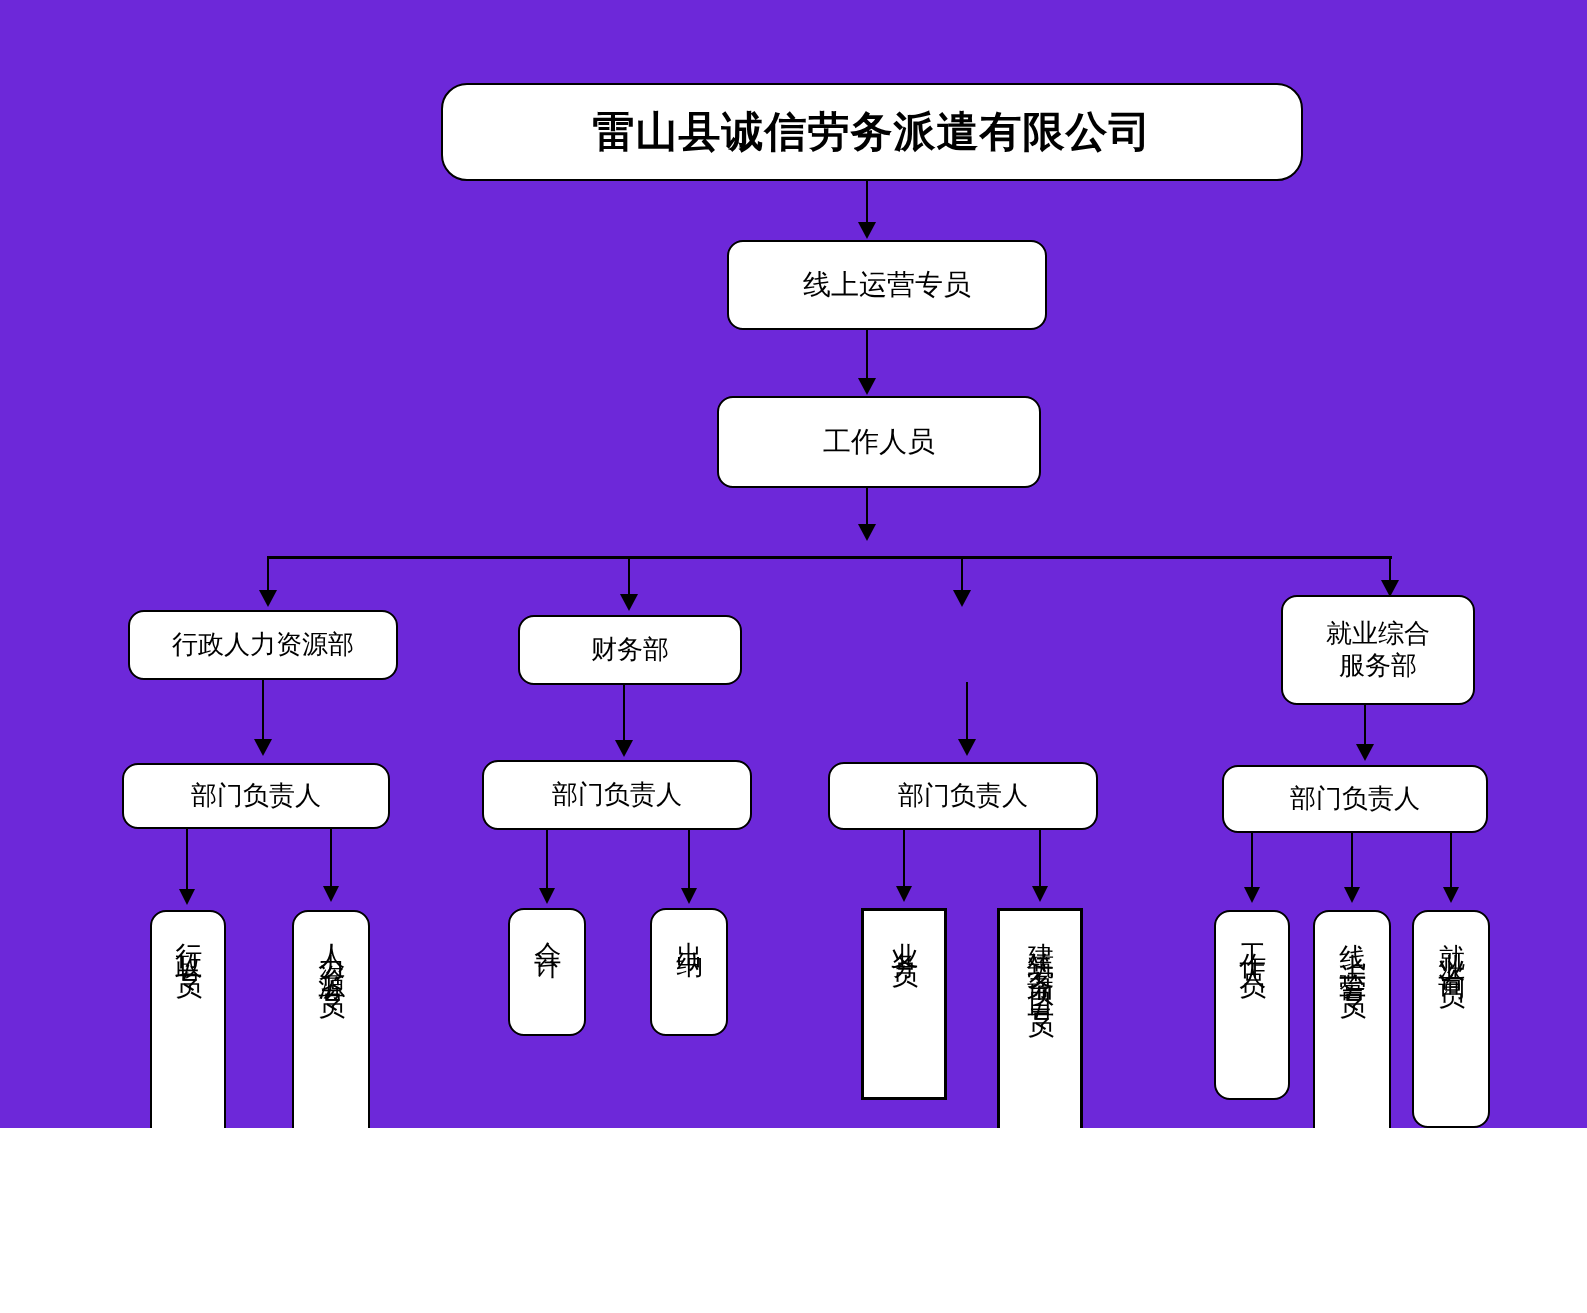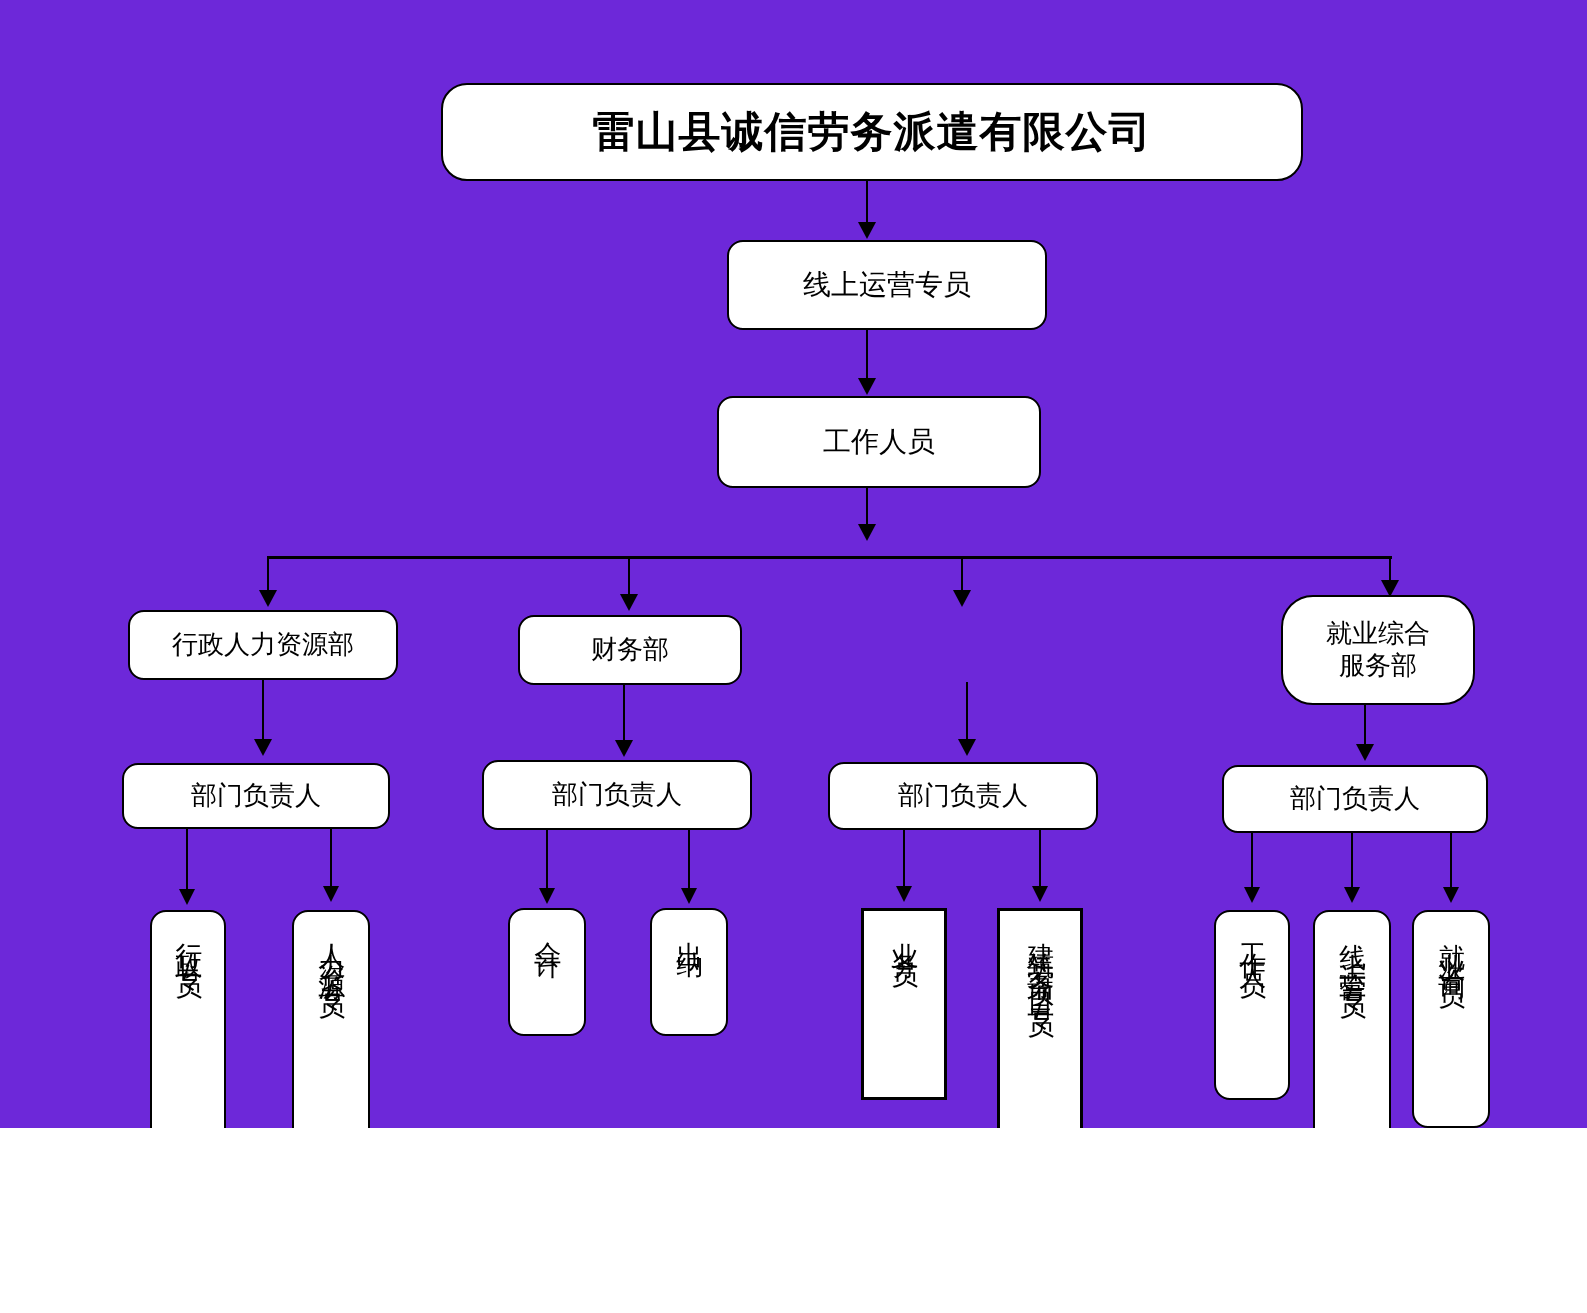--- a/index.html
+++ b/index.html
@@ -73,21 +73,21 @@
 
   <div class="node rounded dept" style="left:128px;top:610px;width:270px;height:70px;align-items:center;">
     <span>行政人力资源部</span>
   </div>
 
   <div class="node rounded dept" style="left:518px;top:615px;width:224px;height:70px;">
     <span>财务部</span>
   </div>
 
 
-  <div class="node rounded dept two-line" style="left:1281px;top:595px;width:194px;height:110px;border-radius:32px;">
+  <div class="node rounded dept two-line" style="left:1281px;top:595px;width:194px;height:110px;">
     <span>就业综合
 服务部</span>
   </div>
 
   <div class="vline" style="left:262px;top:680px;height:62px;"></div>
   <div class="arrow" style="left:254px;top:739px;"></div>
 
   <div class="vline" style="left:623px;top:685px;height:58px;"></div>
   <div class="arrow" style="left:615px;top:740px;"></div>
 

